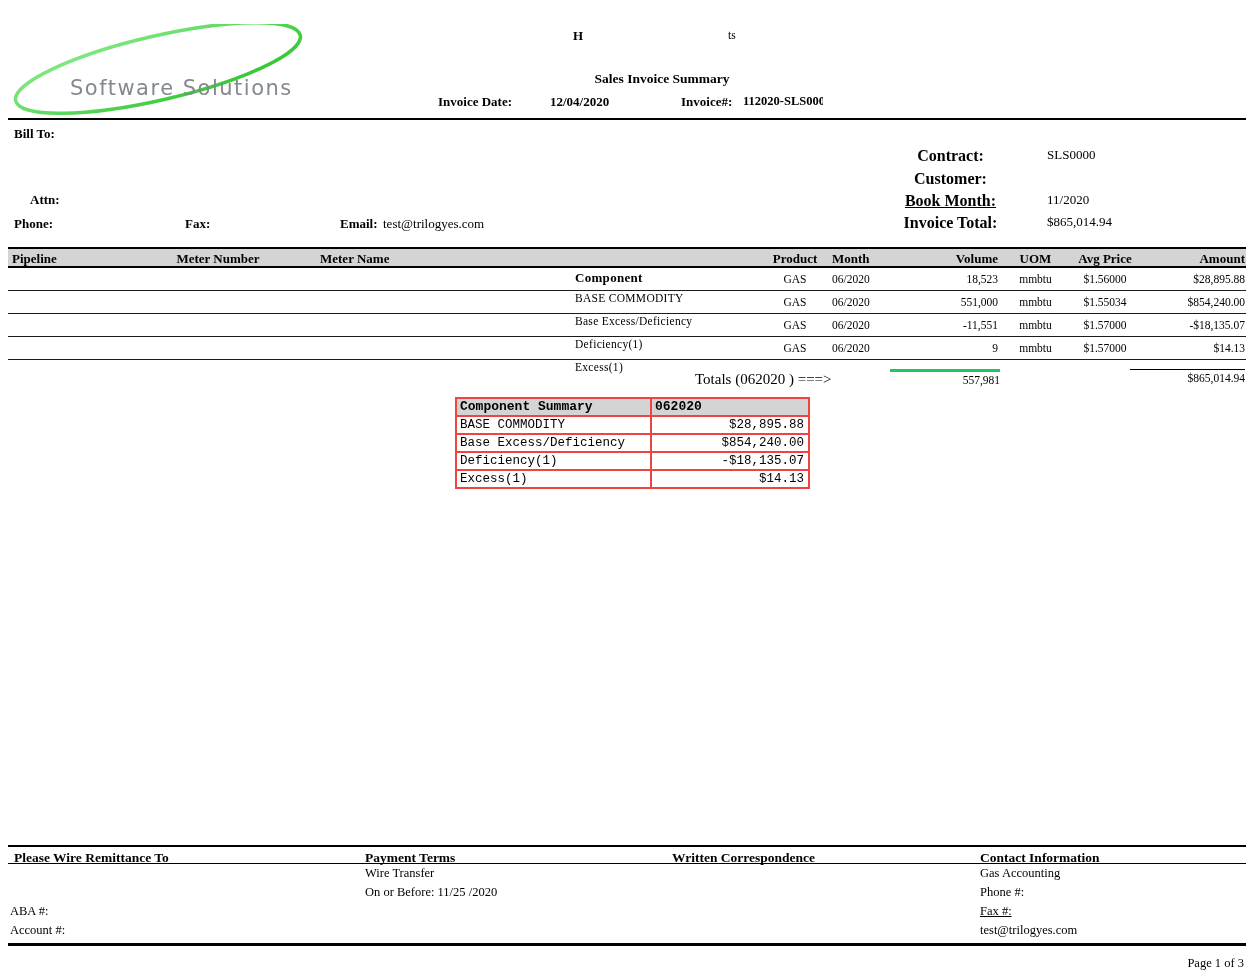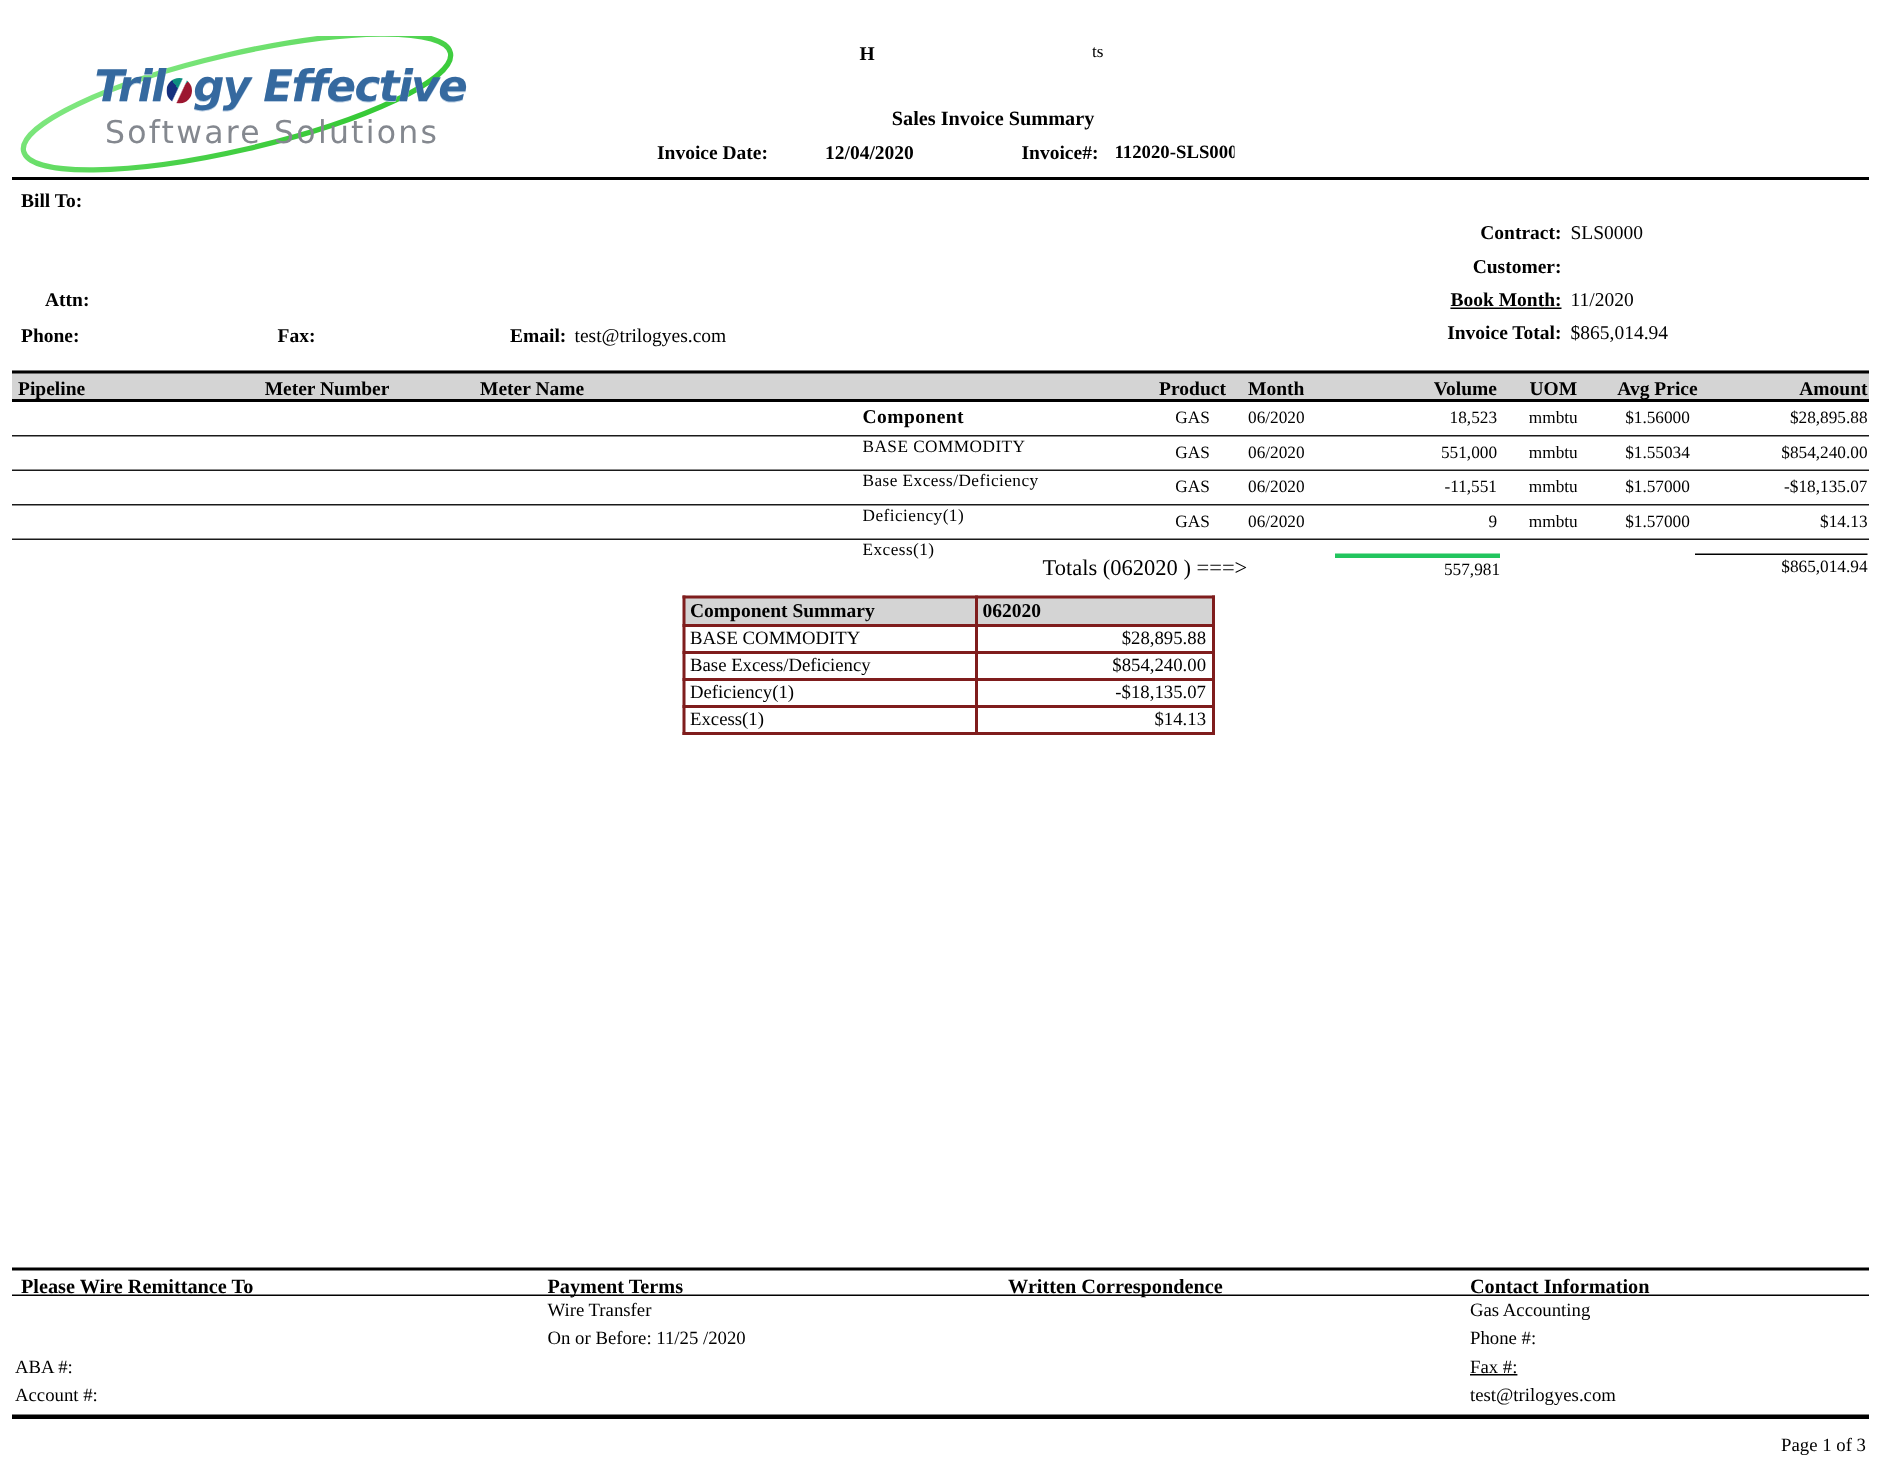--- a/index.html
+++ b/index.html
@@ -51,21 +51,21 @@
 
   
   .billto { left:14px; top:126px; font-weight:bold; font-size:13px; }
   .attn   { left:30px; top:192px; font-weight:bold; font-size:13px; }
   .phone  { left:14px; top:216px; font-weight:bold; font-size:13px; }
   .faxl   { left:185px; top:216px; font-weight:bold; font-size:13px; }
   .emaill { left:340px; top:216px; font-weight:bold; font-size:13px; }
   .emailv { left:383px; top:216px; font-size:13px; }
 
   
-  .rlabel { left:860px; top:0; width:181px; text-align:right; font-weight:bold; font-size:13px; }
+  .rlabel { left:860px; top:0; width:181px; text-align:center; font-weight:bold; font-size:16px; }
   .rvalue { left:1047px; top:0; font-size:13px; white-space:nowrap; }
 
   
   .dt { left:8px; top:247px; width:1238px; }
   .dt-head {
     position:absolute; left:0; top:0; width:1238px; height:21px;
     background:#d4d4d4; border-top:2px solid #000; border-bottom:2px solid #000;
   }
   .dt-head span { position:absolute; top:2px; font-weight:bold; font-size:13px; white-space:nowrap; }
   .dt-row { position:absolute; left:0; width:1238px; height:23px; border-bottom:1px solid #1a1a1a; }
@@ -84,22 +84,22 @@
   
   .totals-label { left:695px; top:371px; font-size:15px; }
   .total-vol { left:890px; top:369px; width:110px; border-top:3px solid #22c55e;
                text-align:right; font-size:11.5px; padding-top:2px; }
   .total-amt { left:1130px; top:369px; width:115px; border-top:1px solid #000;
                text-align:right; font-size:11.5px; padding-top:2px; }
 
   
   .csum { left:455px; top:397px; border-collapse:collapse; }
   .csum td {
-    border:2px solid #7f1d1d; height:18px; padding:0 4px 1px 3px;
-    font-size:12.5px; vertical-align:middle; background:#fff;
+    border:2px solid #ef4444; height:18px; padding:0 4px 1px 3px;
+    font-size:12.5px; vertical-align:middle; background:#fff;font-family:Liberation Mono, monospace;
   }
   .csum .hd td { background:#d4d4d4; font-weight:bold; font-size:13px; }
   .csum .col1 { width:195px; }
   .csum .col2 { width:158px; text-align:right; }
   .csum .hd .col2 { text-align:left; }
 
   
   .fh { top:850px; font-weight:bold; font-size:13.5px; }
   .fh1 { left:14px; }  .fh2 { left:365px; }  .fh3 { left:672px; }  .fh4 { left:980px; }
   .fitem { font-size:12.5px; }
@@ -113,21 +113,20 @@
 <div class="abs logo">
   <svg width="310" height="92" viewBox="0 0 310 92">
     <defs>
       <linearGradient id="swg" x1="0" y1="0" x2="1" y2="1">
         <stop offset="0" stop-color="#8cec8c"></stop>
         <stop offset="1" stop-color="#28c428"></stop>
       </linearGradient>
     </defs>
     <ellipse cx="150" cy="44" rx="146" ry="32" fill="none" stroke="url(#swg)" stroke-width="3.5" transform="rotate(-13 150 44)"></ellipse>
   </svg>
-  <div class="brand"><span>Tril</span><span class="sphere"></span><span>gy Effective</span></div>
   <div class="subbrand">Software Solutions</div>
 </div>
 
 <div class="abs hfragL">H</div>
 <div class="abs hfragR">ts</div>
 <div class="abs doc-title">Sales Invoice Summary</div>
 
 <div class="abs invdate-label">Invoice Date:</div>
 <div class="abs invdate-value">12/04/2020</div>
 <div class="abs invnum-label">Invoice#:</div>

